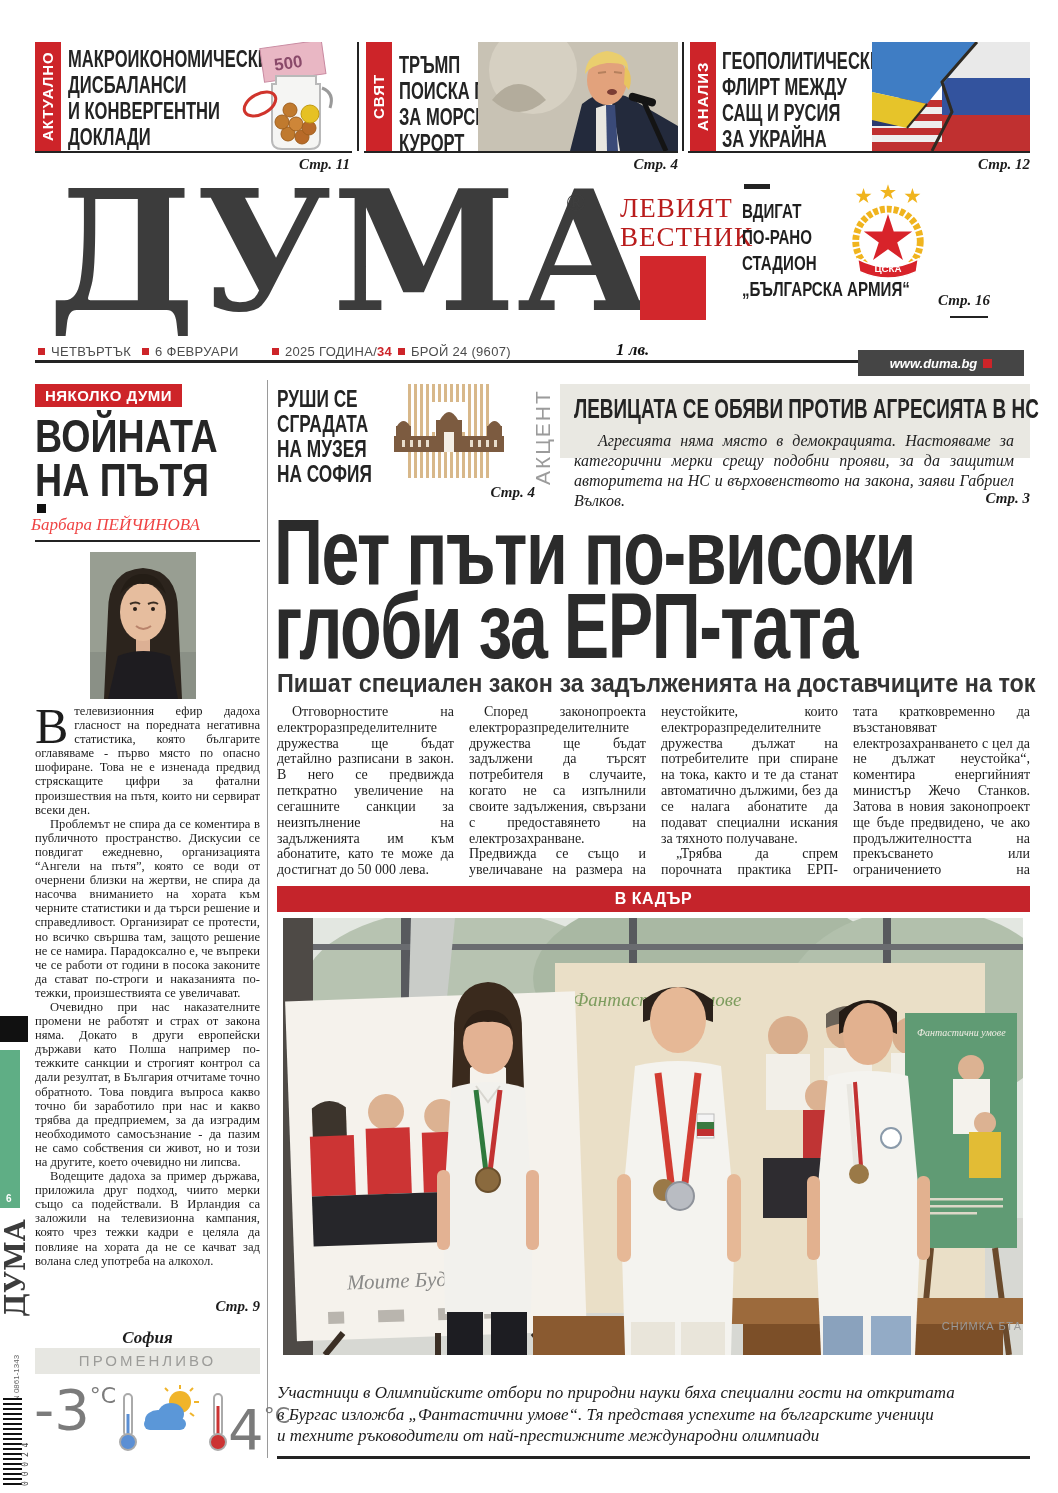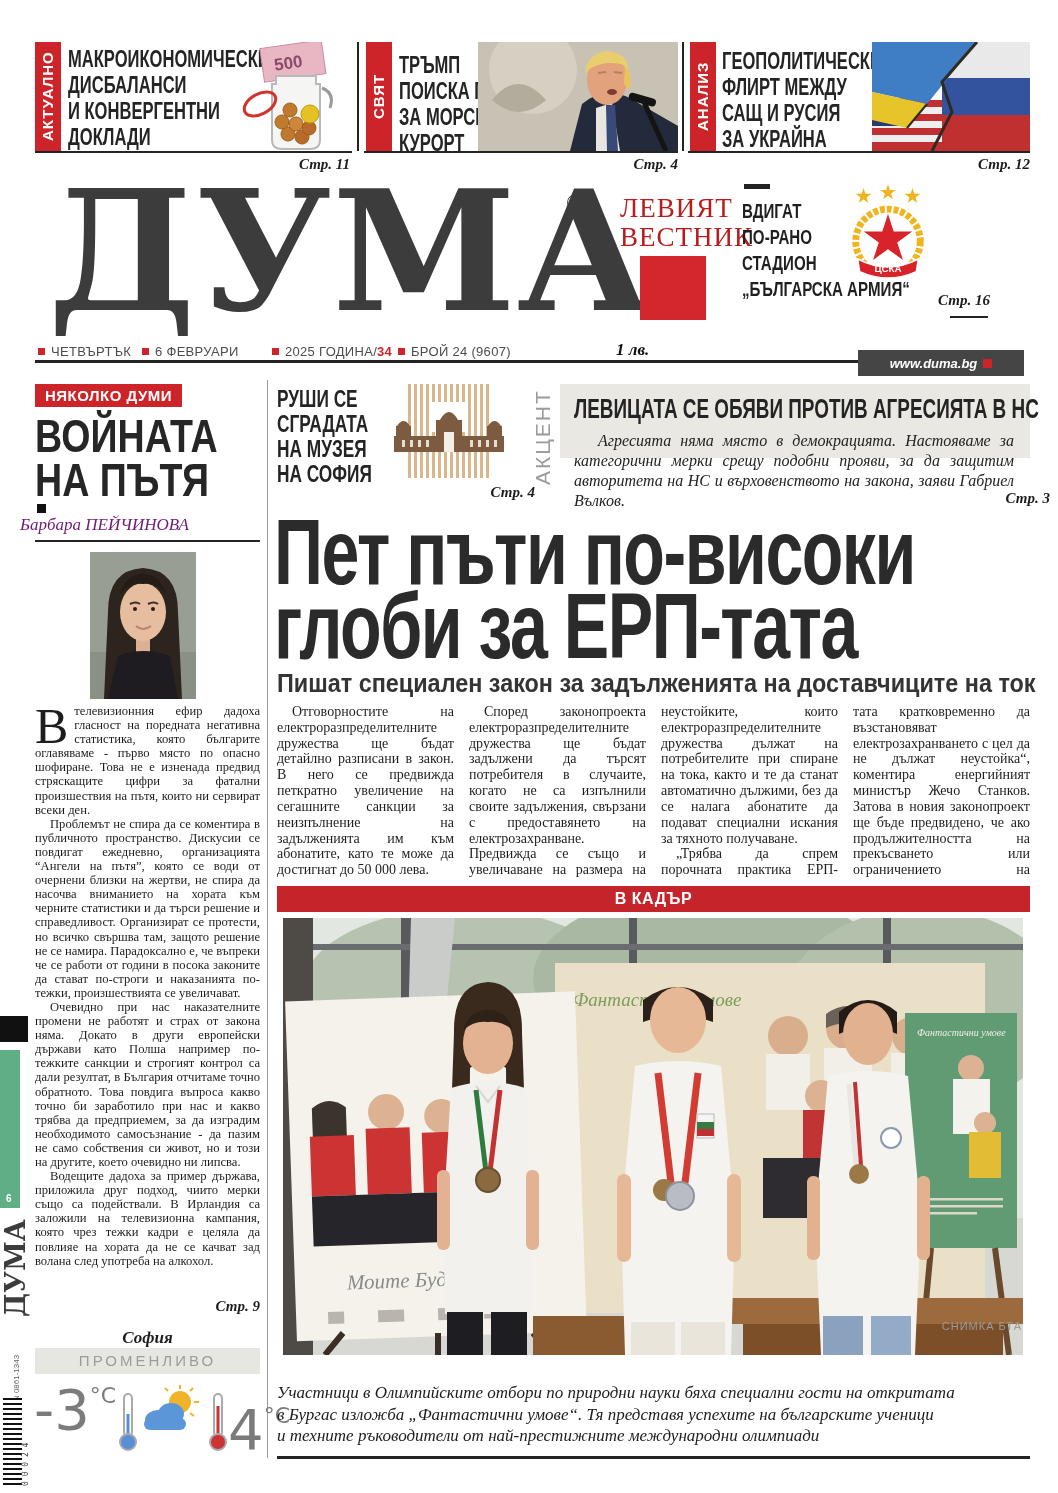--- a/index.html
+++ b/index.html
@@ -196,21 +196,21 @@
   </div>
 
   <div class="abs" style="left:267px;top:380px;width:1px;height:1078px;background:#9a9a9a;"></div>
 
   <div class="abs oplabel" style="left:35px;top:384px;">НЯКОЛКО ДУМИ</div>
   <div class="abs" style="left:35px;top:414px;">
     <div class="optitle">ВОЙНАТА</div>
     <div class="optitle">НА ПЪТЯ</div>
   </div>
   <div class="abs" style="left:37px;top:504px;width:9px;height:9px;background:#111;"></div>
-  <div class="abs serifit" style="left:20px;top:515px;font-size:17px;color:#701a75;text-align:center;">Барбара ПЕЙЧИНОВА</div>
+  <div class="abs serifit" style="left:31px;top:515px;font-size:17px;color:#ef4444;text-align:center;">Барбара ПЕЙЧИНОВА</div>
   <div class="abs rule" style="left:35px;top:540px;width:225px;height:2px;"></div>
 
   <svg class="abs" style="left:90px;top:552px;" width="106" height="147" viewBox="0 0 106 147">
     <rect width="106" height="147" fill="#989e92"></rect>
     <rect y="100" width="106" height="47" fill="#8a9086"></rect>
     <path d="M18,60 Q18,18 53,16 Q88,18 88,60 L92,147 L14,147 Z" fill="#2c241d"></path>
     <rect x="46" y="84" width="14" height="18" fill="#dcb094"></rect>
     <ellipse cx="53" cy="60" rx="23" ry="29" fill="#e6bd9e"></ellipse>
     <path d="M30,42 Q36,22 53,22 Q70,22 76,42 Q66,30 53,32 Q40,30 30,42 Z" fill="#241d16"></path>
     <path d="M40,52 q6,-3 10,0" stroke="#3a2d22" stroke-width="2" fill="none"></path>
@@ -305,21 +305,21 @@
         <rect x="122" y="56" width="3" height="7"></rect>
     </g>
   </svg>
   <div class="abs pageref" style="left:440px;top:484px;width:95px;">Стр. 4</div>
 
   <div class="abs vgray" style="left:530px;top:388px;width:26px;height:98px;">АКЦЕНТ</div>
   <div class="abs" id="accentbox" style="left:560px;top:384px;width:470px;height:74px;">
     <div class="accent-title" style="margin:10px 0 0 14px;">ЛЕВИЦАТА СЕ ОБЯВИ ПРОТИВ АГРЕСИЯТА В НС</div>
     <div class="accent-text" style="margin:6px 16px 0 14px;text-indent:24px;">Агресията няма място в демокрацията. Настояваме за категорични мерки срещу подобни прояви, за да защитим авторитета на НС и върховенството на закона, заяви Габриел Вълков.</div>
   </div>
-  <div class="abs pageref" style="left:950px;top:490px;width:100px;text-align:right;">Стр. 3</div>
+  <div class="abs pageref" style="left:930px;top:490px;width:100px;text-align:right;">Стр. 3</div>
 
   <div class="abs lead-line" style="left:274px;top:506px;">Пет пъти по-високи</div>
   <div class="abs lead-line" style="left:274px;top:580px;">глоби за ЕРП-тата</div>
   <div class="abs deck" style="left:277px;top:668px;">Пишат специален закон за задълженията на доставчиците на ток</div>
 
   <div class="abs lead-body" style="left:277px;top:704px;width:753px;height:180px;">
     <p>Отговорностите на електроразпределителните дружества ще бъдат детайлно разписани в закон. В него се предвижда петкратно увеличение на сегашните санкции за неизпълнение на задълженията им към абонатите, като те може да достигнат до 50 000 лева.</p>
     <p>Според законопроекта електроразпределителните дружества ще бъдат задължени да търсят потребителя в случаите, когато не са изпълнили своите задължения, свързани с предоставянето на електрозахранване. Предвижда се също и увеличаване на размера на неустойките, които електроразпределителните дружества дължат на потребителите при спиране на тока, както и те да станат автоматично дължими, без да се налага абонатите да подават специални искания за тяхното получаване.</p>
     <p>„Трябва да спрем порочната практика ЕРП-тата кратковременно да възстановяват електрозахранването с цел да не дължат неустойка“, коментира енергийният министър Жечо Станков. Затова в новия законопроект ще бъде предвидено, че ако продължителността на прекъсването или ограничението на електрозахранването надхвърля 48 часа за период от 72 часа, операторите заплащат на крайните клиенти неустойка.</p>
 

